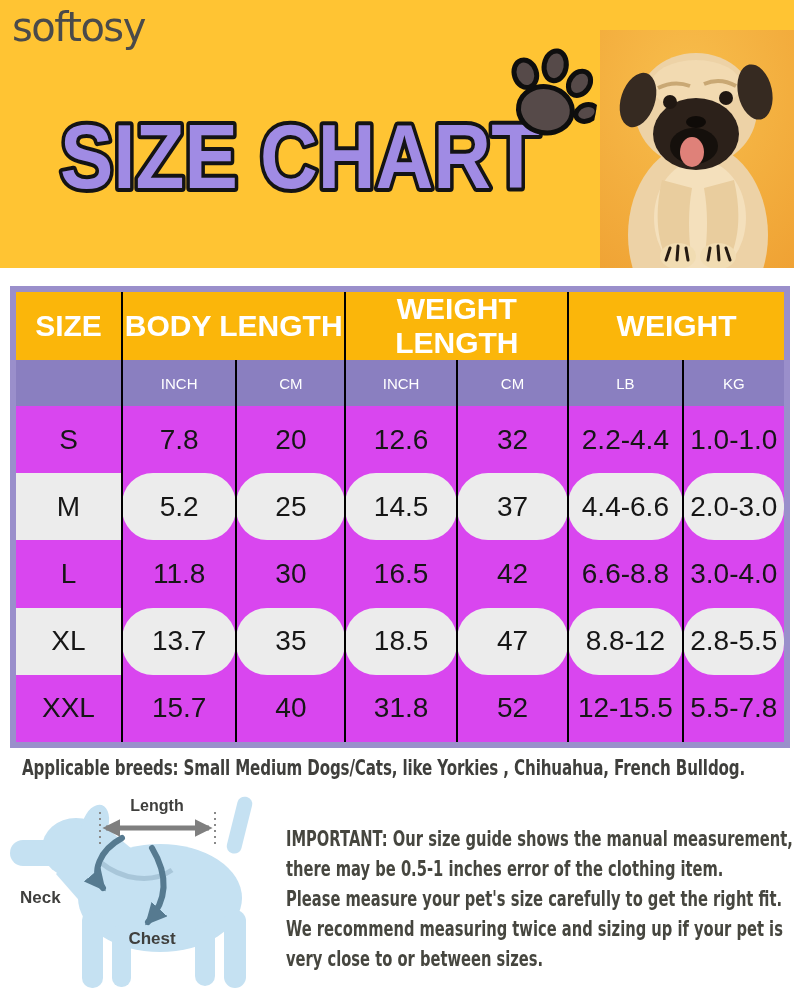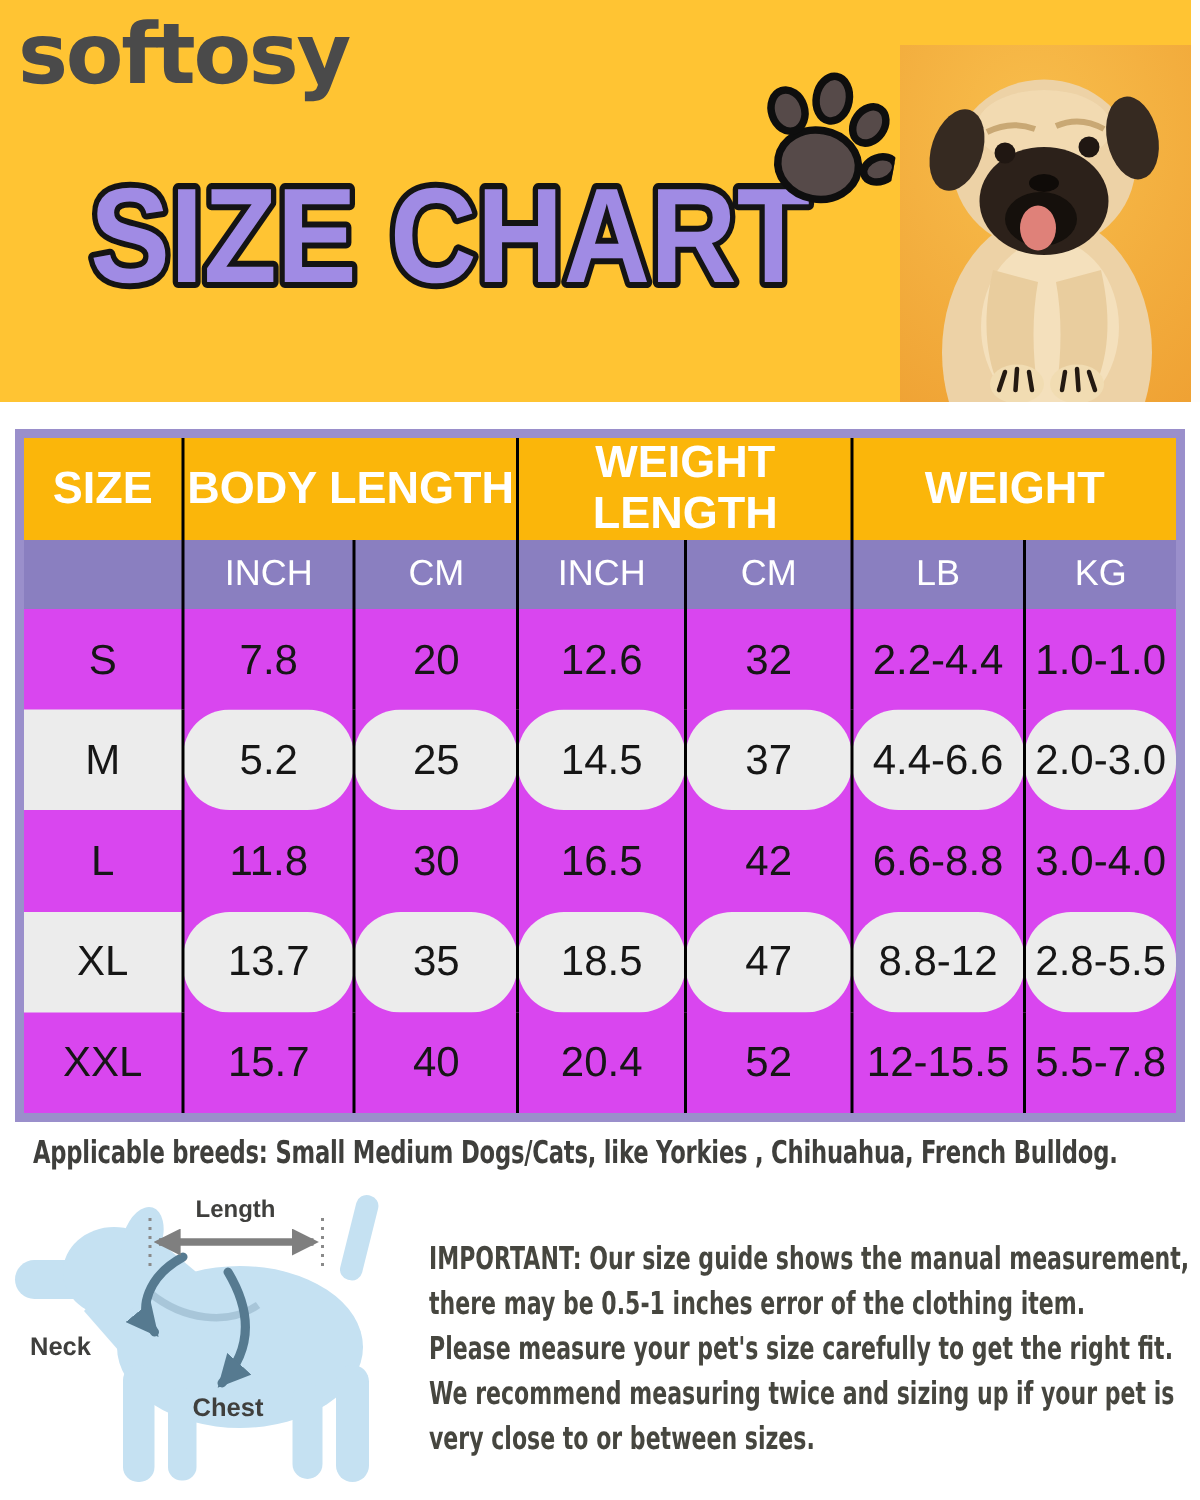--- a/index.html
+++ b/index.html
@@ -2,34 +2,34 @@
 <html><head>
 <meta charset="utf-8">
 <style>
   html,body{margin:0;padding:0;background:#fff;}
   .page{position:relative;width:800px;height:1000px;background:#ffffff;overflow:hidden;
         font-family:"Liberation Sans",sans-serif;}
 
   
   .banner{position:absolute;left:0;top:0;width:800px;height:268px;background:#FFC433;}
   .logo{position:absolute;left:12px;top:4px;font-family:"DejaVu Sans",sans-serif;
-        font-weight:bold;font-size:56px;letter-spacing:-1.5px;color:#4A4A4A;}
+        font-weight:normal;font-size:40px;letter-spacing:-1.5px;color:#4A4A4A;}
   .title-svg{position:absolute;left:42px;top:96px;}
   .paw-svg{position:absolute;left:498px;top:40px;transform:rotate(10deg);}
   .photo-svg{position:absolute;left:600px;top:30px;}
   .white-sliver{position:absolute;left:794px;top:0;width:6px;height:268px;background:#fdfdfd;}
 
   
   .size-table{position:absolute;left:10px;top:286px;width:780px;height:462px;
               box-sizing:border-box;border:6px solid #9A8FCB;background:#d946ef;}
   .size-table table{width:100%;height:100%;border-collapse:collapse;table-layout:fixed;}
   .size-table th,.size-table td{padding:0;text-align:center;vertical-align:middle;}
   tr.group th{background:#FBB60A;color:#fff;font-size:30px;font-weight:bold;height:58px;}
   tr.group th.gline{border-left:2px solid #000;}
-  tr.units td{background:#8A7FC0;color:#fff;font-size:24px;height:46px;}
+  tr.units td{background:#8A7FC0;color:#fff;font-size:15px;height:46px;}
   tr.units td + td{border-left:2px solid #000;}
   tbody.data td{font-size:28px;color:#161616;}
   tbody.data td + td{border-left:2px solid #000;border-radius:31px;}
   tbody.data tr:nth-child(even){background:#ECECEC;}
 
   
   .comic{font-family:"DejaVu Sans",sans-serif;font-weight:bold;color:#3F3F3C;}
   .breeds{position:absolute;left:22px;top:756px;font-size:21px;letter-spacing:-0.2px;
           white-space:nowrap;transform:scaleX(0.72);transform-origin:left top;}
   .important{position:absolute;left:286px;top:824px;width:740px;font-size:21px;
@@ -164,21 +164,21 @@
           <td>35</td>
           <td>18.5</td>
           <td>47</td>
           <td>8.8-12</td>
           <td>2.8-5.5</td>
         </tr>
         <tr>
           <td>XXL</td>
           <td>15.7</td>
           <td>40</td>
-          <td>20.4</td>
+          <td>31.8</td>
           <td>52</td>
           <td>12-15.5</td>
           <td>5.5-7.8</td>
         </tr>
       </tbody>
     </table>
   </div>
 
   <div class="comic breeds">Applicable breeds: Small Medium Dogs/Cats, like Yorkies , Chihuahua, French Bulldog.</div>
   <div class="comic important">IMPORTANT: Our size guide shows the manual measurement,

